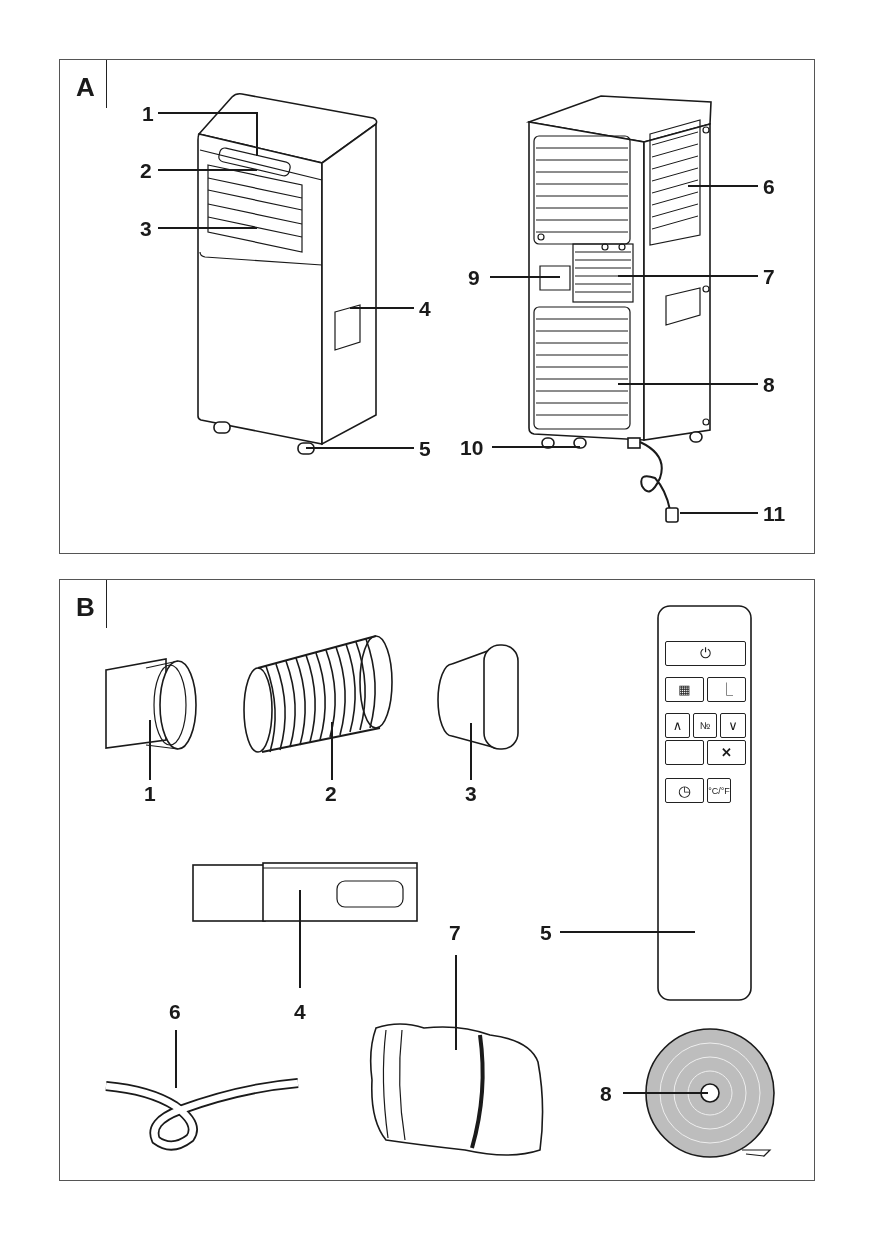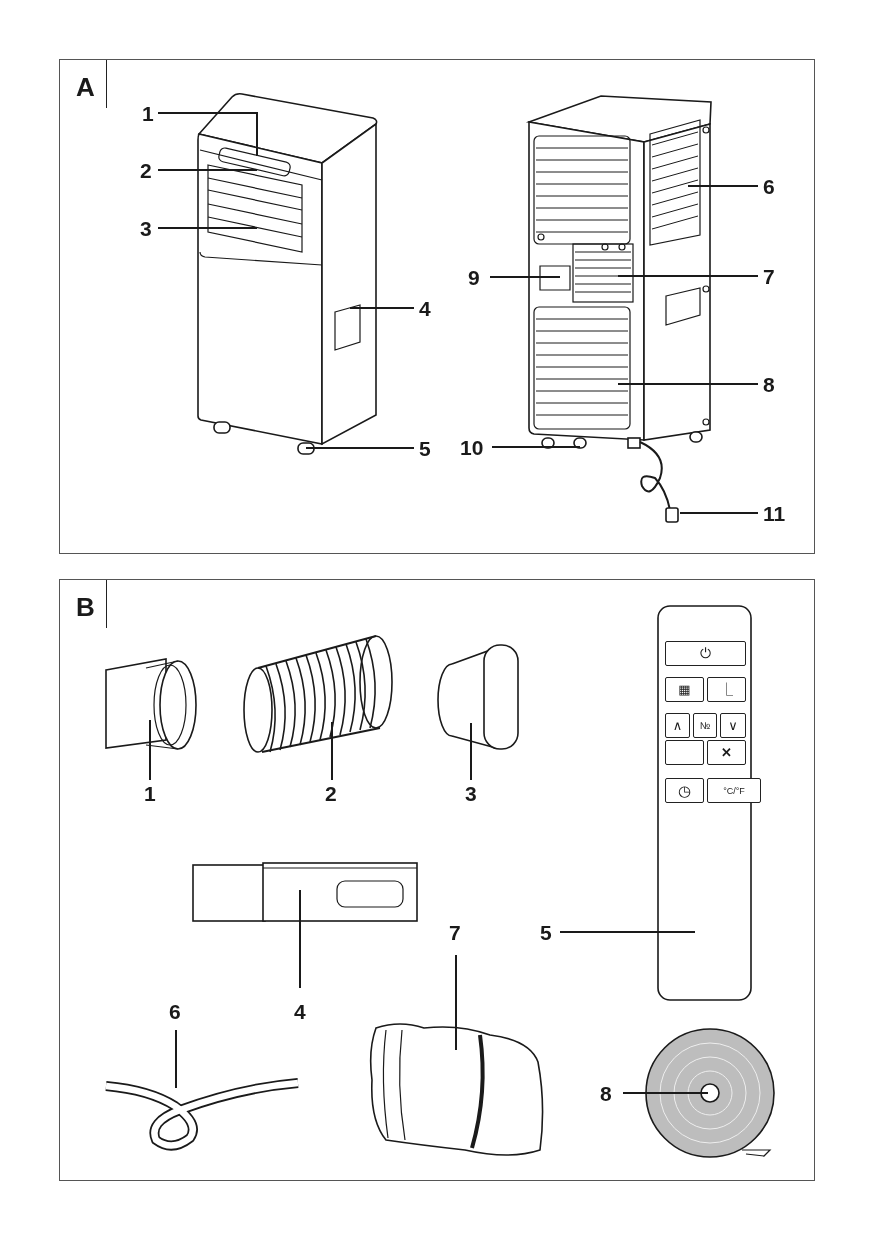--- a/index.html
+++ b/index.html
@@ -196,16 +196,16 @@
   <div class="rbtn" style="left:720px;top:713px;width:26px;height:25px;font-size:13px;">
       <span>∨</span>
     </div>
   <div class="rbtn" style="left:665px;top:740px;width:39px;height:25px;"></div>
   <div class="rbtn" style="left:707px;top:740px;width:39px;height:25px;font-size:13px;font-weight:bold;">
       <span>✕</span>
     </div>
   <div class="rbtn" style="left:665px;top:778px;width:39px;height:25px;font-size:15px;">
       <span>◷</span>
     </div>
-  <div class="rbtn" style="left:707px;top:778px;width:54px;height:25px;font-size:9px;">
+  <div class="rbtn" style="left:707px;top:778px;width:24px;height:25px;font-size:9px;">
       <span>°C/°F</span>
     </div>
 </div>
 
 </body></html>

